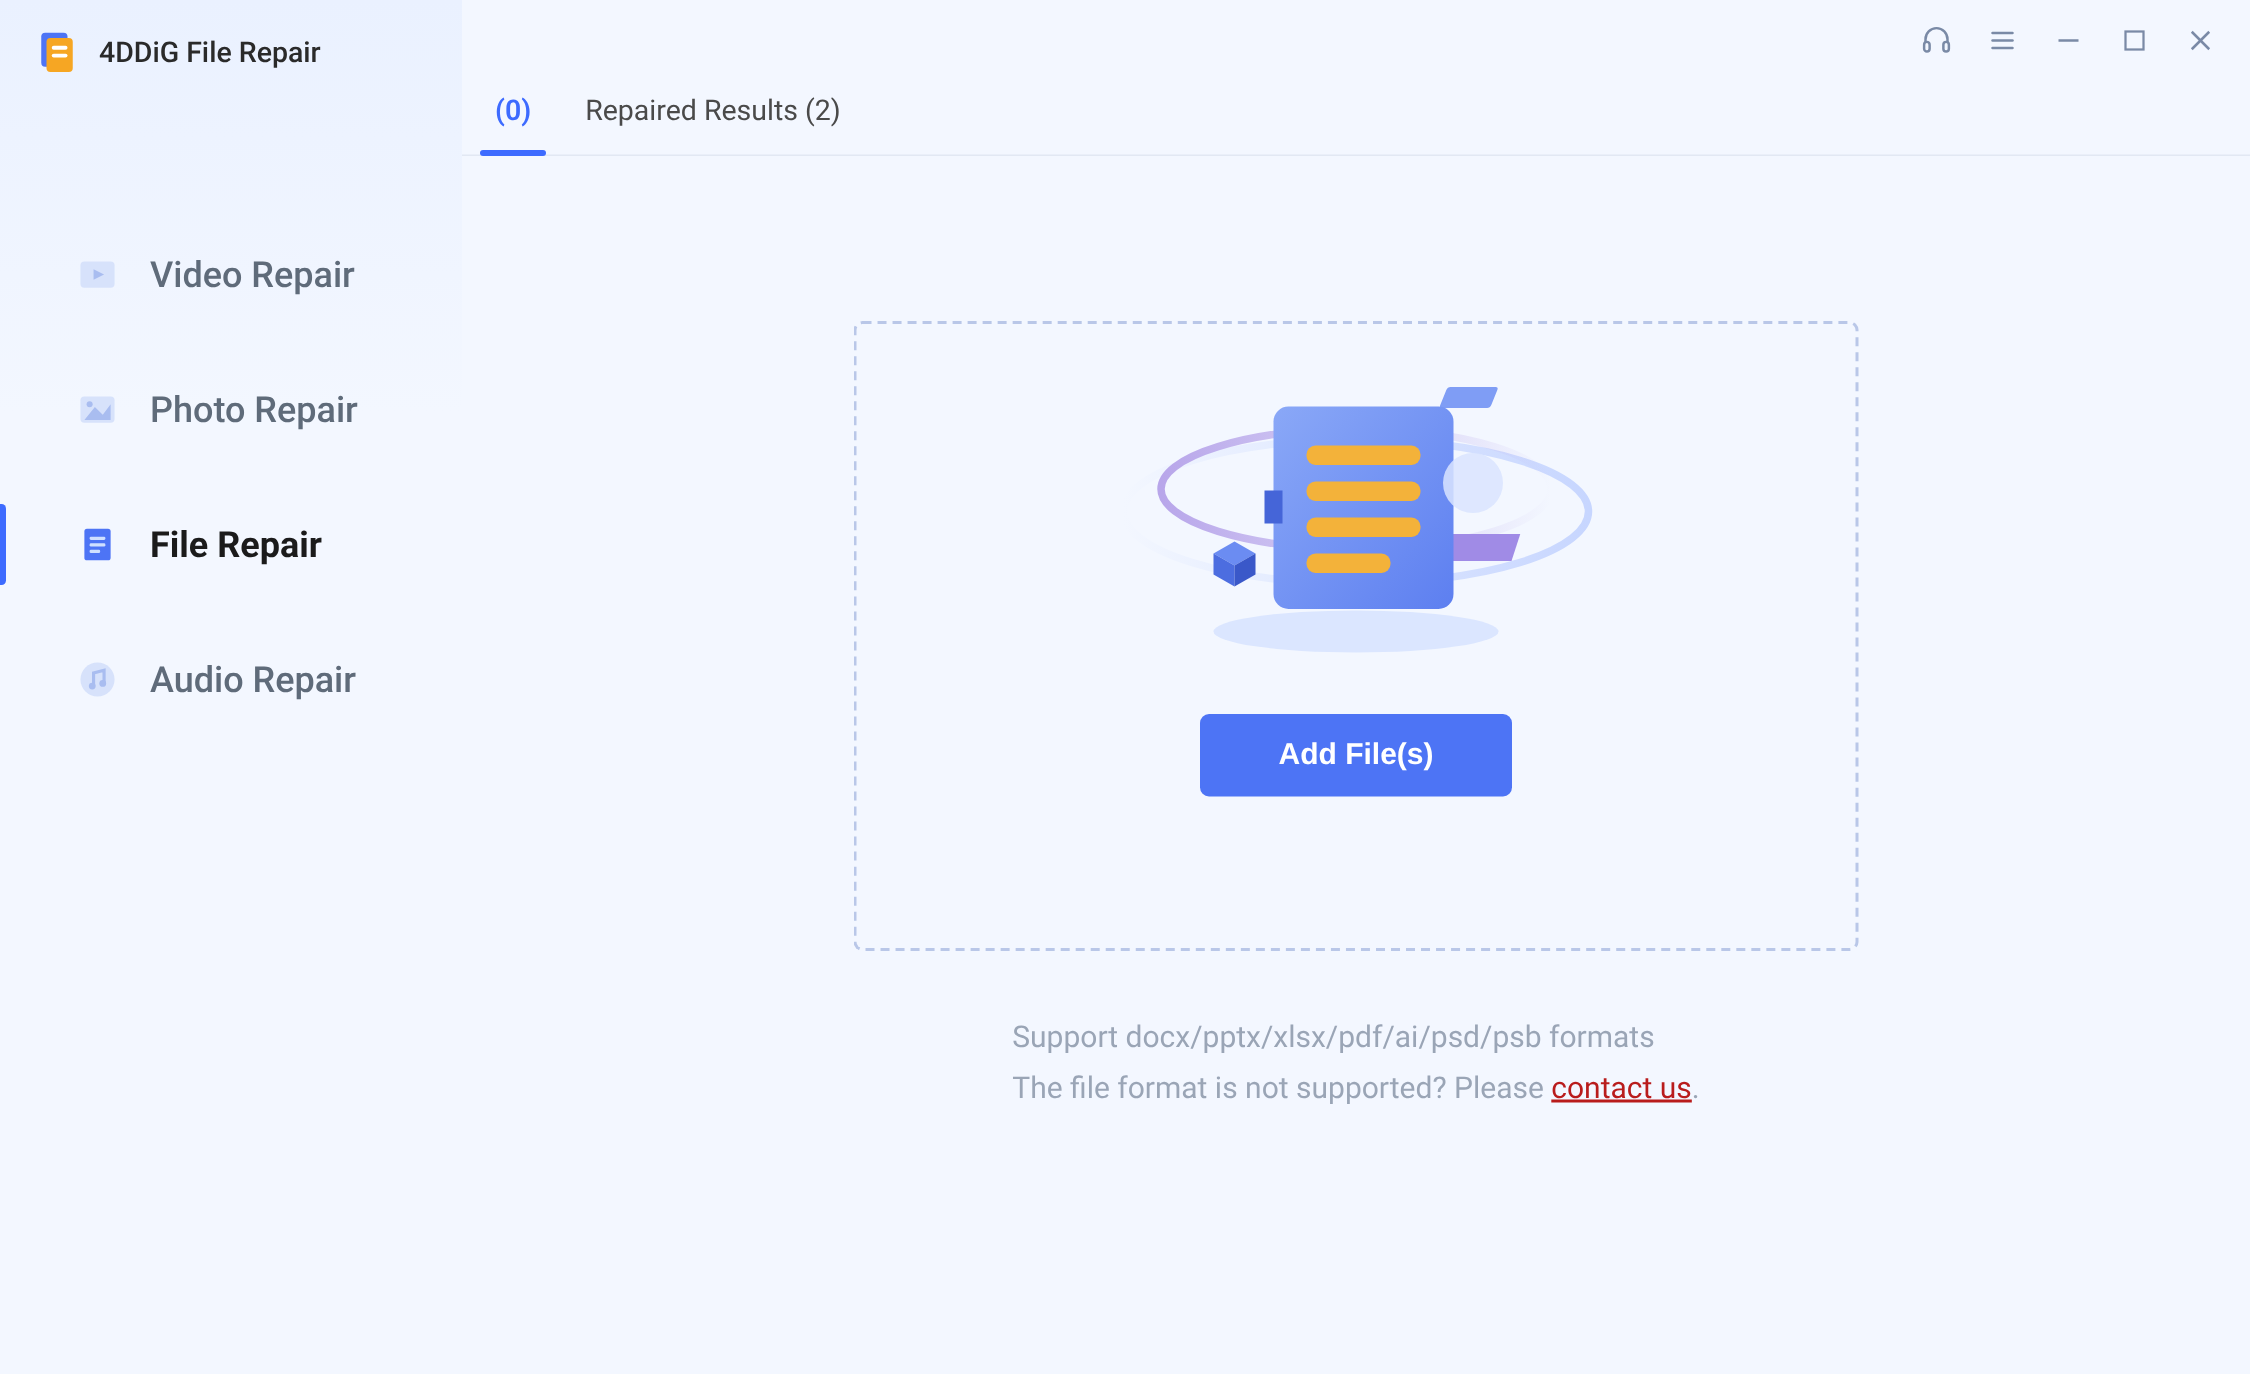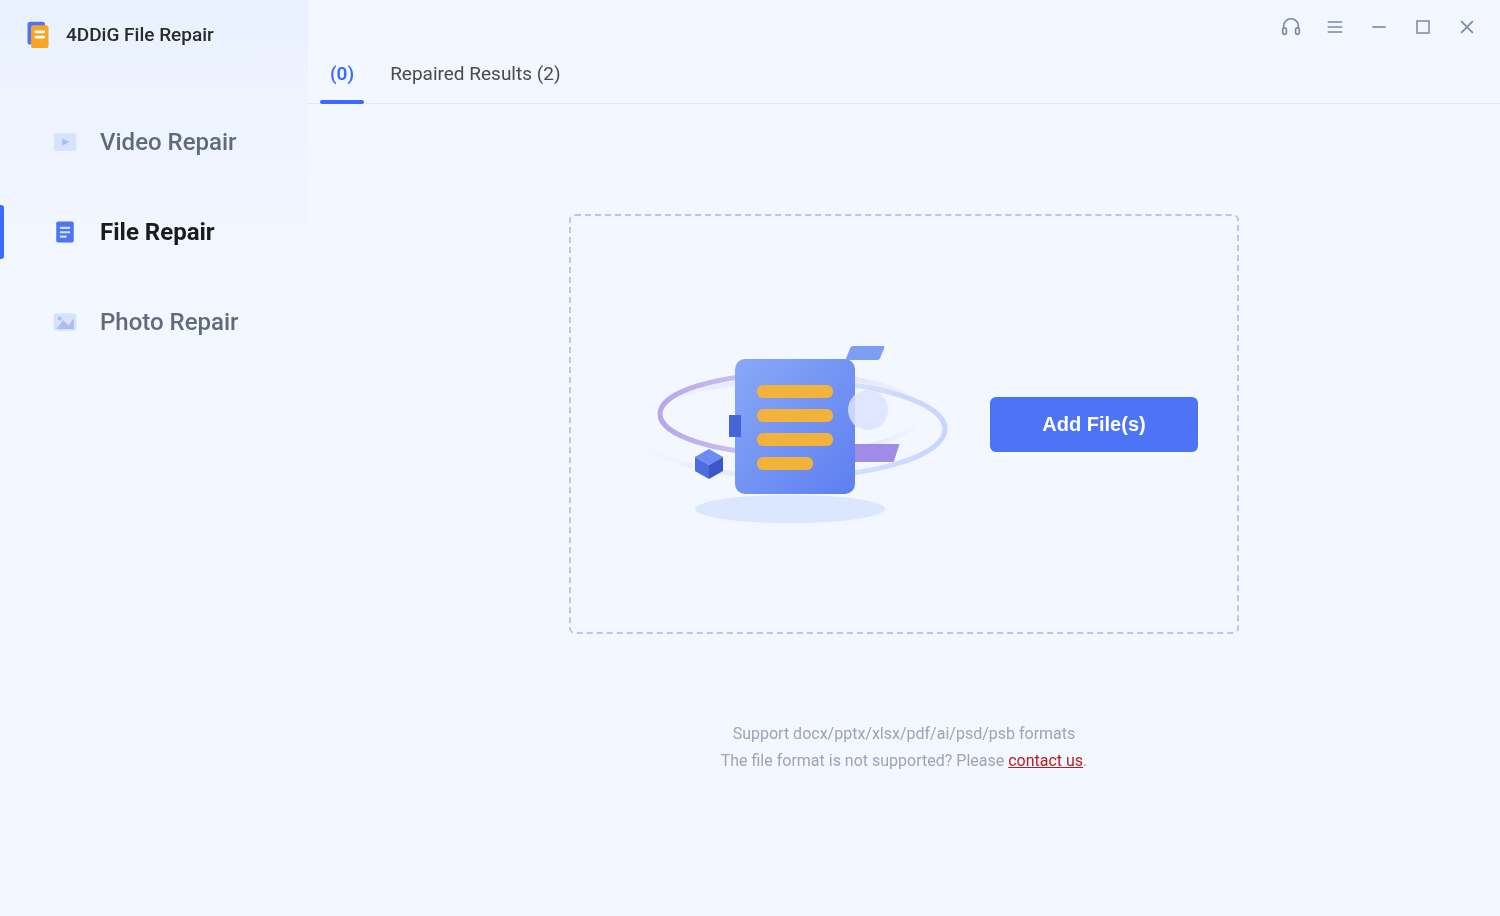--- a/index.html
+++ b/index.html
@@ -20,21 +20,21 @@
   background: linear-gradient(180deg, #eaf1ff 0%, #f3f7ff 30%);
   display: flex;
   flex-direction: column;
   padding-top: 20px;
   position: relative;
 }
 .logo-row {
   display: flex;
   align-items: center;
   padding-left: 24px;
-  margin-bottom: 49px;
+  margin-bottom: 90px;
 }
 .logo-icon {
   width: 28px;
   height: 28px;
   margin-right: 14px;
 }
 .logo-text {
   font-size: 19px;
   color: #2a2a2a;
   font-weight: 500;
@@ -143,46 +143,46 @@
   flex-direction: column;
   align-items: center;
   padding-top: 110px;
 }
 .dropzone {
   width: 670px;
   height: 420px;
   border: 2px dashed #b9c7e8;
   border-radius: 6px;
   display: flex;
-  flex-direction: row;
-  align-items: center;
-  justify-content: center;
+  flex-direction: column;
+  align-items: center;
+  justify-content: flex-start;
   gap: 20px;
   position: relative;
 }
 .art {
   width: 360px;
   height: 240px;
   position: relative;
 }
 .add-btn {
   background: #4d74f5;
   color: #fff;
   border: none;
   border-radius: 6px;
   font-size: 20px;
   font-weight: 600;
   padding: 16px 52px;
   cursor: pointer;
 }
 .support-text {
-  margin-top: 86px;
-  text-align: center;
+  margin-top: 40px;
+  text-align: left;
   color: #9aa5b6;
-  font-size: 16px;
+  font-size: 20px;
   line-height: 1.7;
 }
 .contact-link {
   color: #b91c1c;
   text-decoration: underline;
   cursor: pointer;
 }
 </style>
 </head>
 <body>
@@ -203,43 +203,54 @@
   <div class="nav-item">
     <span class="nav-icon">
       <svg viewBox="0 0 32 32" width="28" height="28">
         <rect x="3" y="6" width="26" height="20" rx="3" fill="#d7e2fb"></rect>
         <polygon points="13,12 13,20 21,16" fill="#a9bdf0"></polygon>
       </svg>
     </span>
     <span class="nav-label">Video Repair</span>
   </div>
 
+  <div class="nav-item">
+    <span class="nav-icon">
+      <svg viewBox="0 0 32 32" width="28" height="28">
+        <rect x="3" y="6" width="26" height="20" rx="3" fill="#d7e2fb"></rect>
+        <polygon points="6,24 14,14 20,20 26,12 26,24" fill="#a9bdf0"></polygon>
+        <circle cx="10" cy="12" r="2.3" fill="#a9bdf0"></circle>
+      </svg>
+    </span>
+    <span class="nav-label">Photo Repair</span>
+  </div>
+
   <div class="nav-item active">
     <span class="nav-icon">
       <svg viewBox="0 0 32 32" width="28" height="28">
         <rect x="6" y="4" width="20" height="24" rx="2" fill="#4d74f5"></rect>
         <rect x="10" y="10" width="12" height="2.5" rx="1" fill="#cfe0ff"></rect>
         <rect x="10" y="15" width="12" height="2.5" rx="1" fill="#cfe0ff"></rect>
         <rect x="10" y="20" width="8" height="2.5" rx="1" fill="#cfe0ff"></rect>
       </svg>
     </span>
     <span class="nav-label">File Repair</span>
   </div>
 
   <div class="nav-item">
     <span class="nav-icon">
       <svg viewBox="0 0 32 32" width="28" height="28">
-        <rect x="3" y="6" width="26" height="20" rx="3" fill="#d7e2fb"></rect>
-        <polygon points="6,24 14,14 20,20 26,12 26,24" fill="#a9bdf0"></polygon>
-        <circle cx="10" cy="12" r="2.3" fill="#a9bdf0"></circle>
-      </svg>
-    </span>
-    <span class="nav-label">Photo Repair</span>
-  </div>
-
+        <circle cx="16" cy="16" r="13" fill="#d7e2fb"></circle>
+        <path d="M13 21 V11 l8-2 v10" stroke="#a9bdf0" stroke-width="2.4" fill="none" stroke-linecap="round"></path>
+        <circle cx="12" cy="21" r="2.6" fill="#a9bdf0"></circle>
+        <circle cx="20" cy="19" r="2.6" fill="#a9bdf0"></circle>
+      </svg>
+    </span>
+    <span class="nav-label">Audio Repair</span>
+  </div>
 </div>
 
 <div class="main">
 
   <div class="tabs">
     <div class="tab active">
       <span>(0)</span>
     </div>
     <div class="tab">
       <span>Repaired Results (2)</span>

